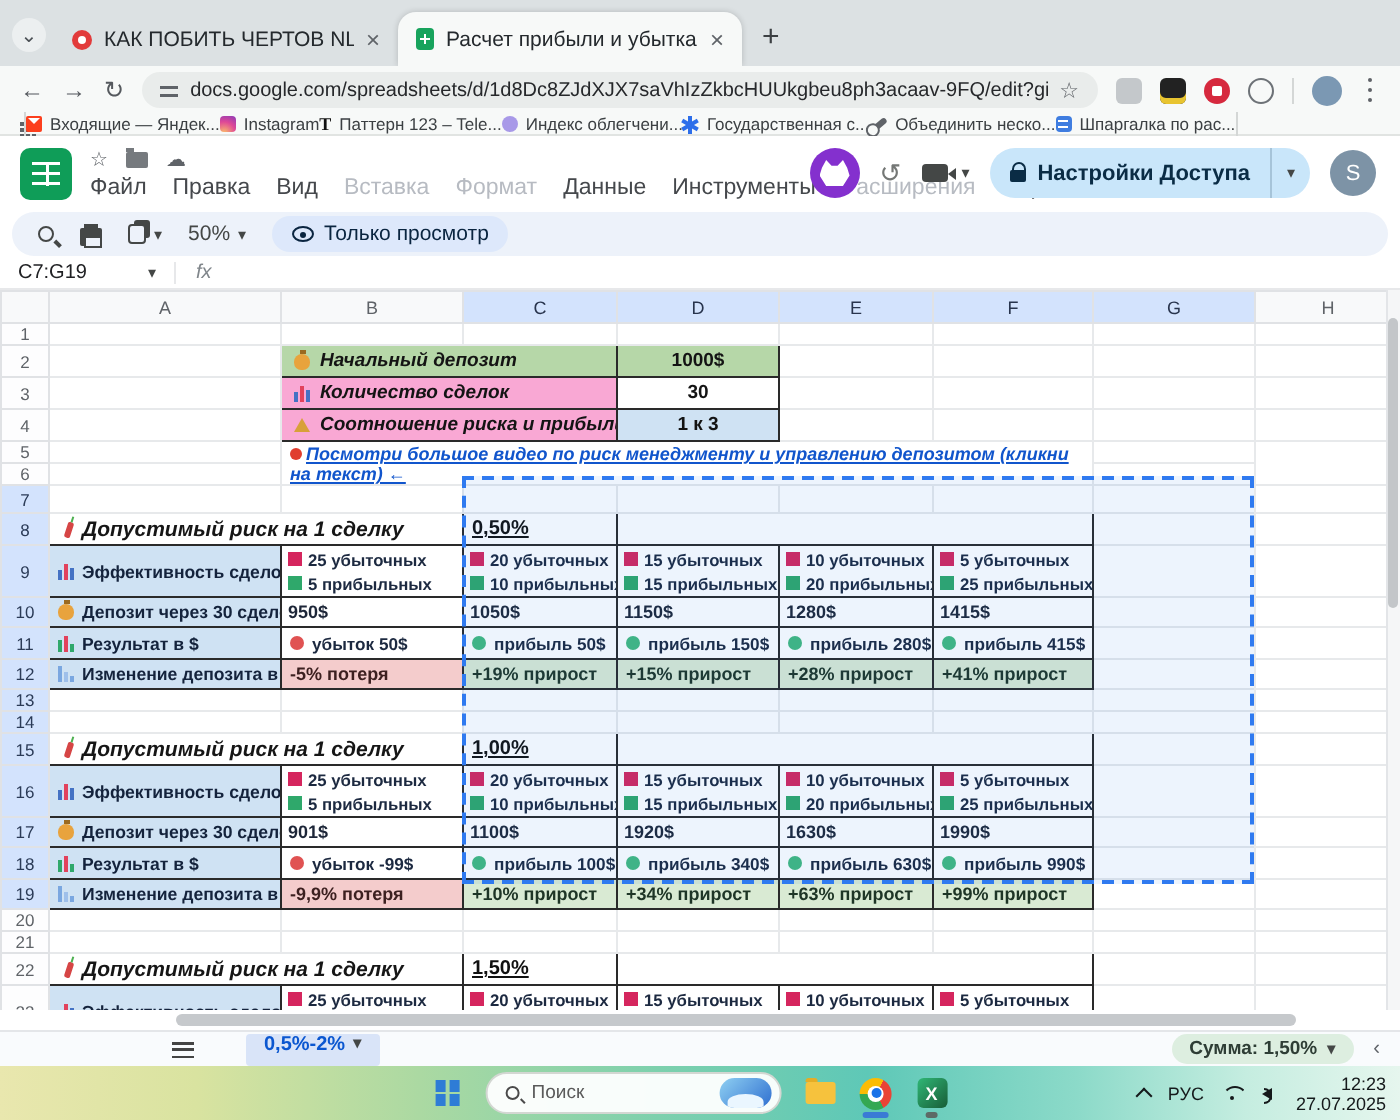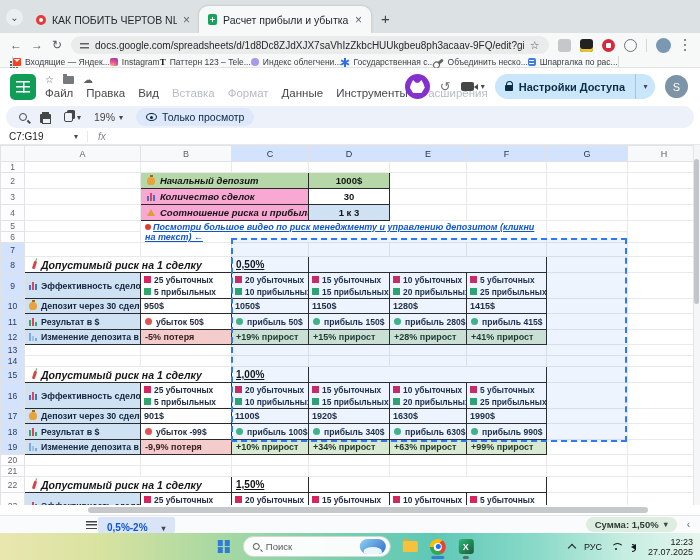--- a/index.html
+++ b/index.html
@@ -139,21 +139,21 @@
 .ic-dyn{width:3px;height:8px;background:#d64545;border-radius:1px;transform:rotate(18deg);position:relative}
 .ic-dyn::before{content:'';position:absolute;top:-3px;left:1px;width:1px;height:3px;background:#4caf50}
 .selov{position:absolute;left:231px;top:93px;width:396px;height:204px;background:rgba(26,115,232,.08);border:2px dashed #2f7af0;pointer-events:none}
 .vsb{position:absolute;right:0;top:0;width:7px;height:370px;background:#f5f6f7;border-left:1px solid #e3e5e8}
 .vsb .thumb{position:absolute;top:14px;right:1px;width:5px;height:145px;background:#c3c6c9;border-radius:3px}
 
 .hsb{position:absolute;top:505px;left:0;right:0;height:10px;background:#fff}
 .hsb .thumb{position:absolute;left:88px;top:2px;width:560px;height:6px;background:#c6c9cc;border-radius:4px}
 .sbar{position:absolute;top:515px;left:0;right:0;height:18px;background:#f9fbfd;border-top:1px solid #e4e6e9;display:flex;align-items:center;font-size:10px}
 .slist{margin-left:86px;width:11px;height:8px;background:linear-gradient(#444,#444) 0 0/11px 1.5px no-repeat,linear-gradient(#444,#444) 0 3.5px/11px 1.5px no-repeat,linear-gradient(#444,#444) 0 7px/11px 1.5px no-repeat}
-.stab{margin-left:1px;background:#d9e4f8;color:#0b57d0;font-weight:700;height:16px;border-radius:2px;padding:0 9px;display:flex;align-items:flex-end;gap:14px;font-size:10px}
+.stab{margin-left:26px;background:#d9e4f8;color:#0b57d0;font-weight:700;height:16px;border-radius:2px;padding:0 9px;display:flex;align-items:flex-start;gap:4px;font-size:10px}
 .sum{margin-left:auto;margin-right:10px;background:#ddeee0;border-radius:9px;height:15px;padding:0 9px;display:flex;align-items:center;gap:5px;color:#2e3d35;font-weight:600;font-size:9.5px}
 .collapse{margin-right:10px;color:#5f6368;font-size:10px}
 
 .task{position:absolute;top:533px;left:0;right:0;height:27px;background:linear-gradient(90deg,#e9e7ae 0%,#d9e3a0 14%,#abd9a2 30%,#7dd0ad 47%,#5ec8b7 62%,#8cdac9 77%,#c5ede0 89%,#e6f6ee 100%)}
 .centergrp{position:absolute;left:50%;top:0;height:27px;transform:translateX(-52%);display:flex;align-items:center;gap:10px}
 .tbi{position:relative;display:flex;align-items:center;justify-content:center;width:18px;height:24px}
 .winlogo{width:5.5px;height:5.5px;background:#2e7cd6;box-shadow:7px 0 0 #2e7cd6,0 7px 0 #2e7cd6,7px 7px 0 #2e7cd6;margin:-7px 0 0 -7px}
 .spill{height:21px;width:148px;background:rgba(255,255,255,.95);border:1px solid #d3d7d2;border-radius:11px;display:flex;align-items:center;gap:6px;padding:0 4px 0 9px;font-size:9.5px;color:#5a5a5a}
 .spill .mag2{width:7px;height:7px;border:1.3px solid #4a4a4a;border-radius:50%;position:relative}
 .spill .mag2::after{content:'';position:absolute;left:6px;top:6px;width:3px;height:1.3px;background:#4a4a4a;transform:rotate(45deg)}
@@ -294,21 +294,21 @@
   </div>
 
   <div class="tbar">
     <span class="mag"></span>
     <span class="printer"></span>
     <span style="display:flex;align-items:center;gap:4px">
         <span class="copies"></span>
         <span class="caret">▾</span>
       </span>
     <span class="zoomc">
-        <span>19%</span>
+        <span>50%</span>
         <span class="caret">▾</span>
       </span>
     <span class="vchip">
         <span class="eye"></span>
         <span>Только просмотр</span>
       </span>
   </div>
 
   <div class="fbar">
     <div class="nbox">

